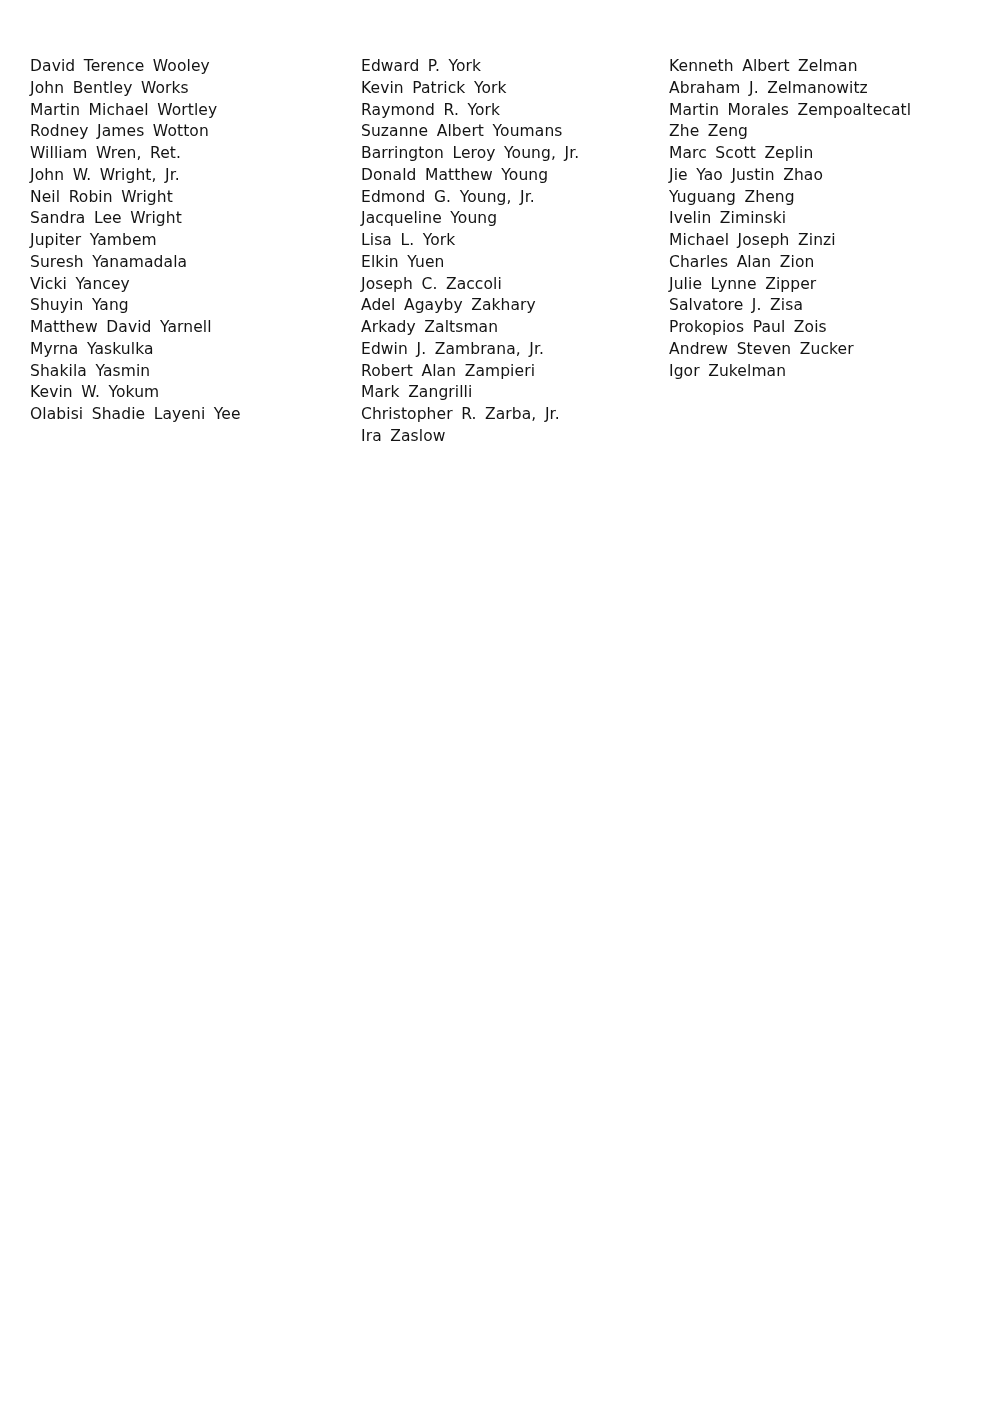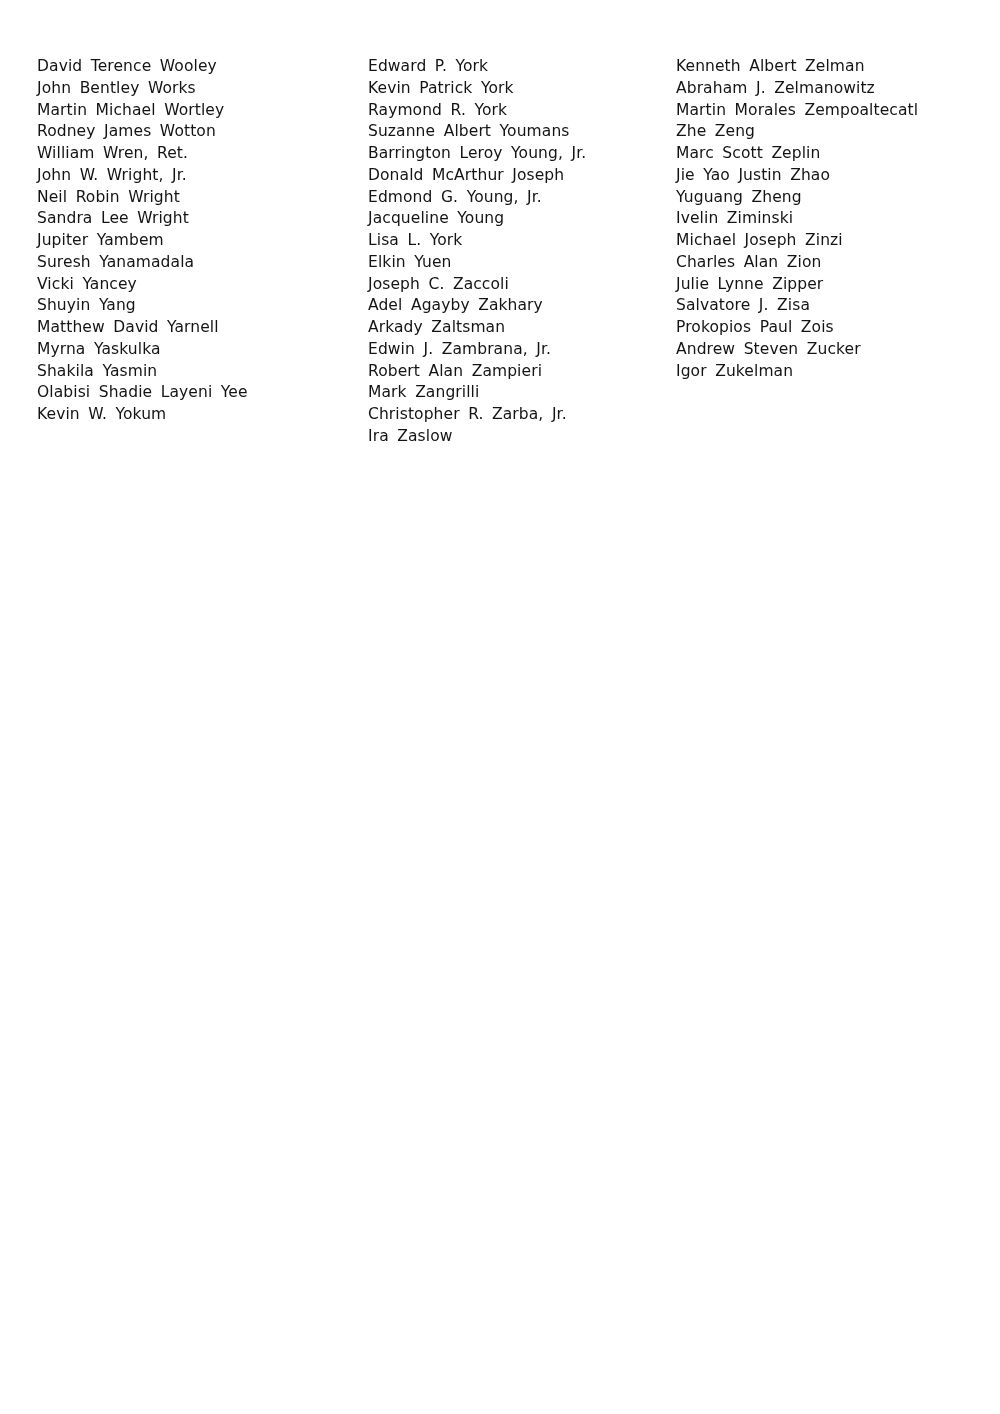--- a/index.html
+++ b/index.html
@@ -15,21 +15,21 @@
     overflow: hidden;
   }
   .page {
     position: relative;
     width: 1000px;
     height: 1414px;
     background: #ffffff;
   }
   .names-grid {
     position: absolute;
-    left: 37px;
+    left: 30px;
     top: 56px;
     right: 20px;
     display: flex;
     align-items: flex-start;
   }
   .name-column {
     flex: 0 0 auto;
   }
   .col-0 { width: 306px; }
   .col-1 { width: 308px; margin-left: 25px; }
@@ -56,30 +56,30 @@
         <div class="name-row">John W. Wright, Jr.</div>
         <div class="name-row">Neil Robin Wright</div>
         <div class="name-row">Sandra Lee Wright</div>
         <div class="name-row">Jupiter Yambem</div>
         <div class="name-row">Suresh Yanamadala</div>
         <div class="name-row">Vicki Yancey</div>
         <div class="name-row">Shuyin Yang</div>
         <div class="name-row">Matthew David Yarnell</div>
         <div class="name-row">Myrna Yaskulka</div>
         <div class="name-row">Shakila Yasmin</div>
+        <div class="name-row">Kevin W. Yokum</div>
         <div class="name-row">Olabisi Shadie Layeni Yee</div>
-        <div class="name-row">Kevin W. Yokum</div>
       </div>
     <div class="name-column col-1">
         <div class="name-row">Edward P. York</div>
         <div class="name-row">Kevin Patrick York</div>
         <div class="name-row">Raymond R. York</div>
         <div class="name-row">Suzanne Albert Youmans</div>
         <div class="name-row">Barrington Leroy Young, Jr.</div>
-        <div class="name-row">Donald McArthur Joseph</div>
+        <div class="name-row">Donald Matthew Young</div>
         <div class="name-row">Edmond G. Young, Jr.</div>
         <div class="name-row">Jacqueline Young</div>
         <div class="name-row">Lisa L. York</div>
         <div class="name-row">Elkin Yuen</div>
         <div class="name-row">Joseph C. Zaccoli</div>
         <div class="name-row">Adel Agayby Zakhary</div>
         <div class="name-row">Arkady Zaltsman</div>
         <div class="name-row">Edwin J. Zambrana, Jr.</div>
         <div class="name-row">Robert Alan Zampieri</div>
         <div class="name-row">Mark Zangrilli</div>

